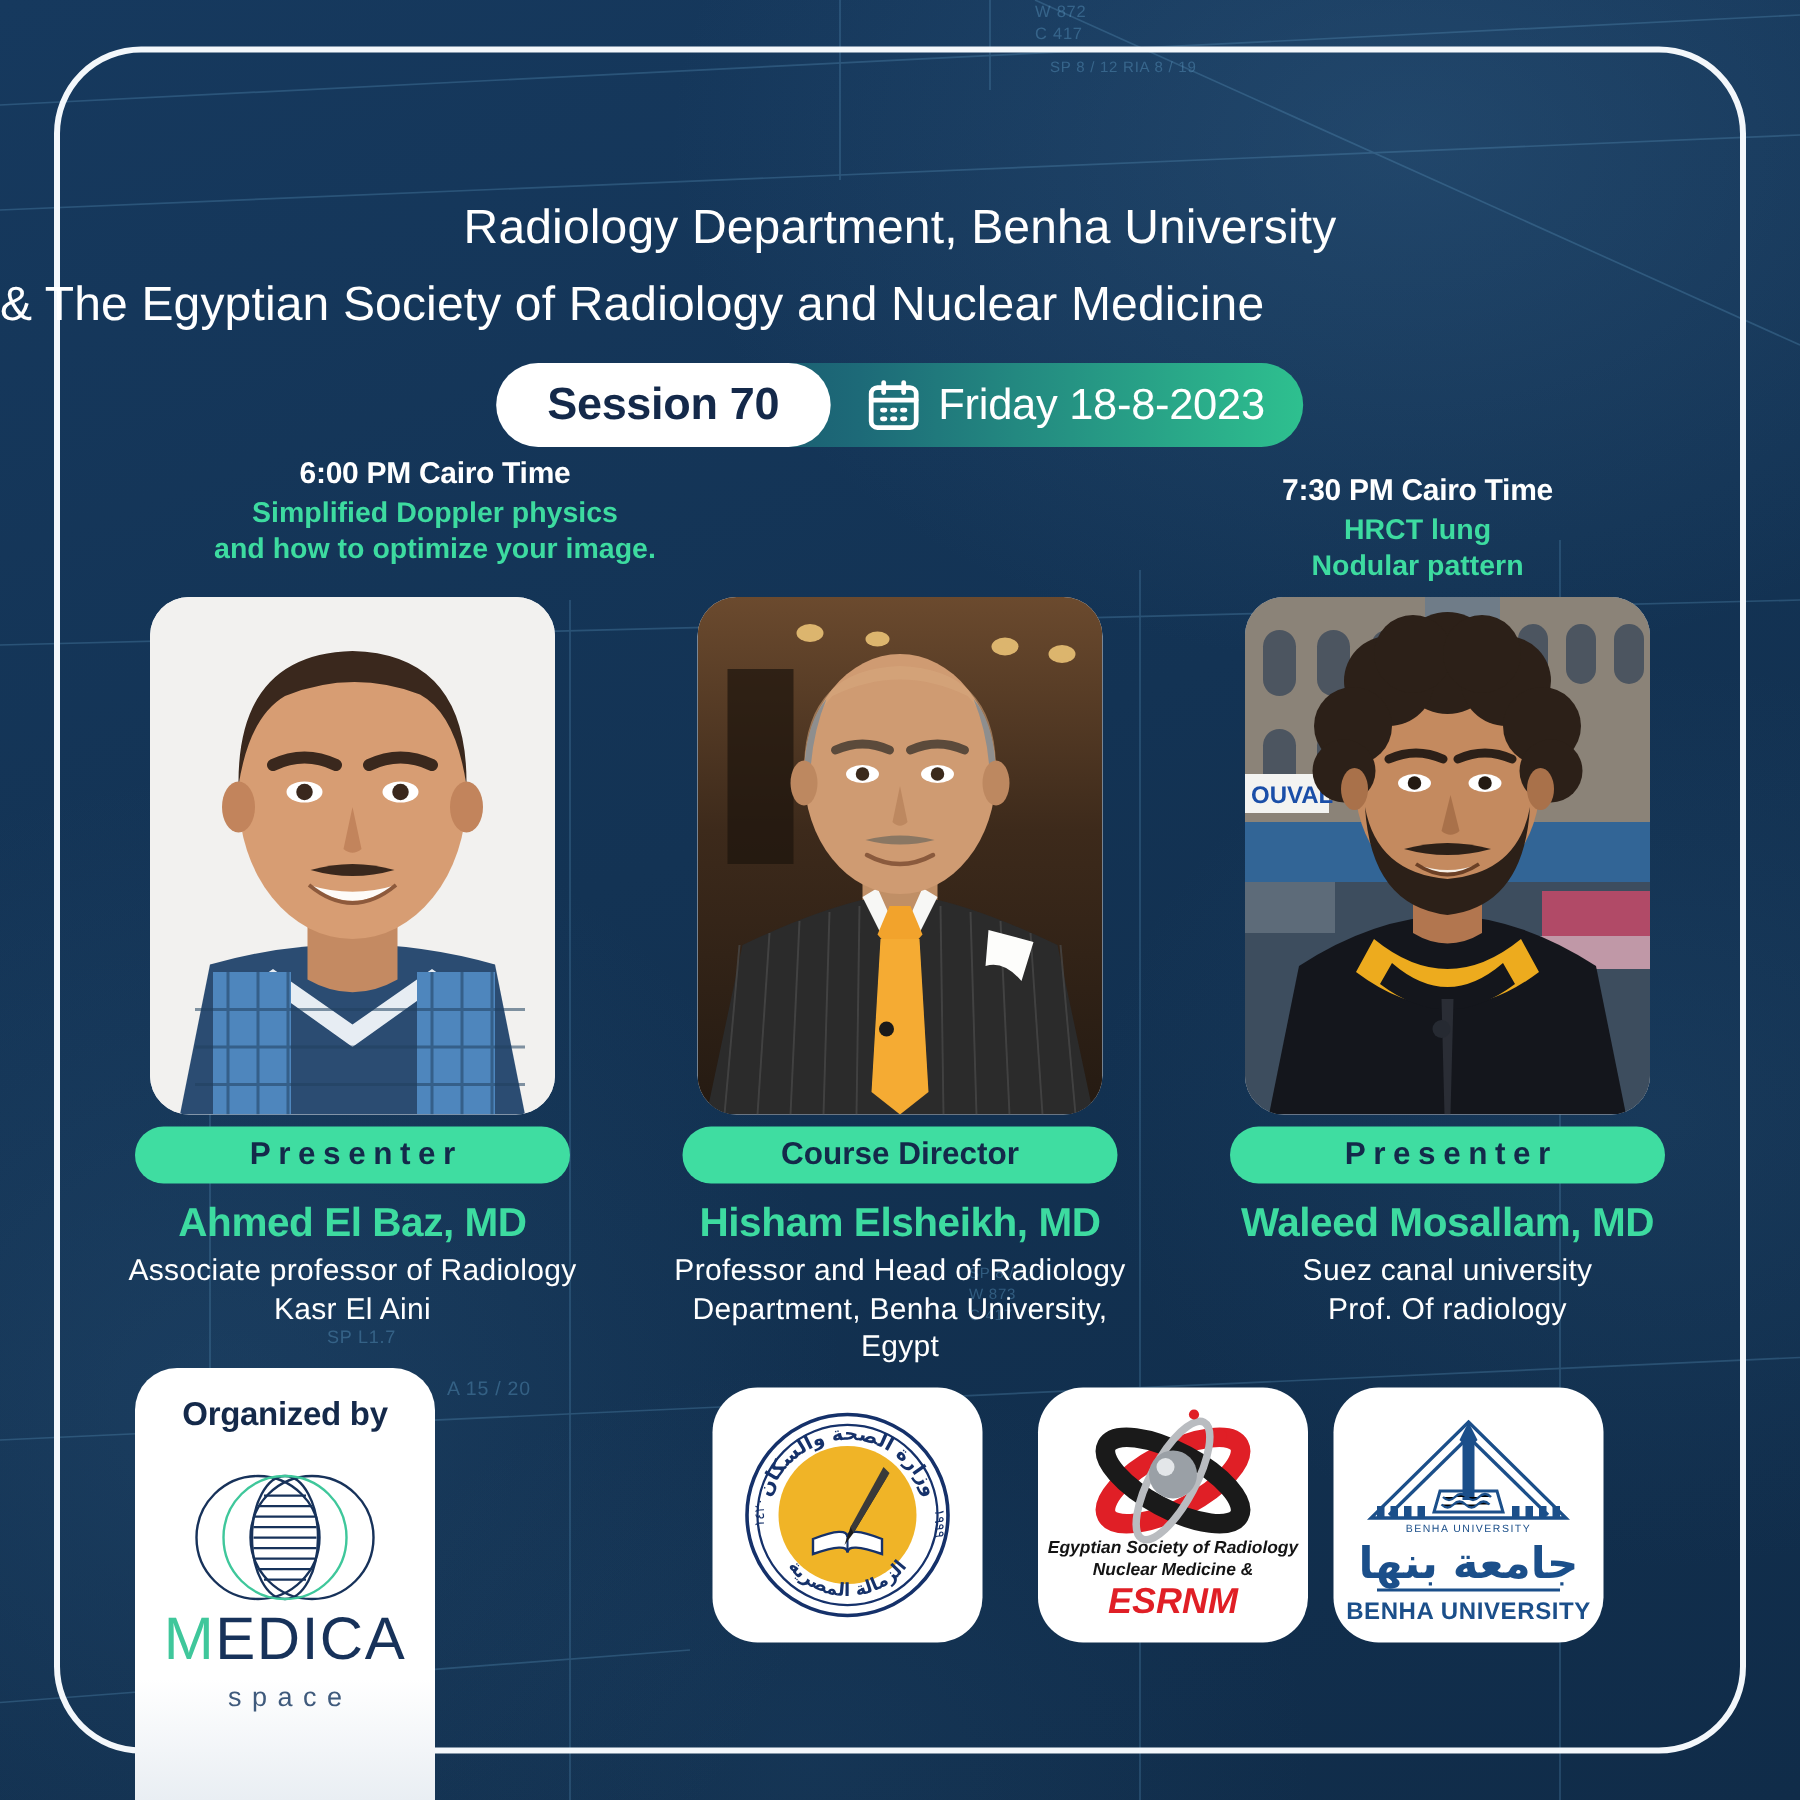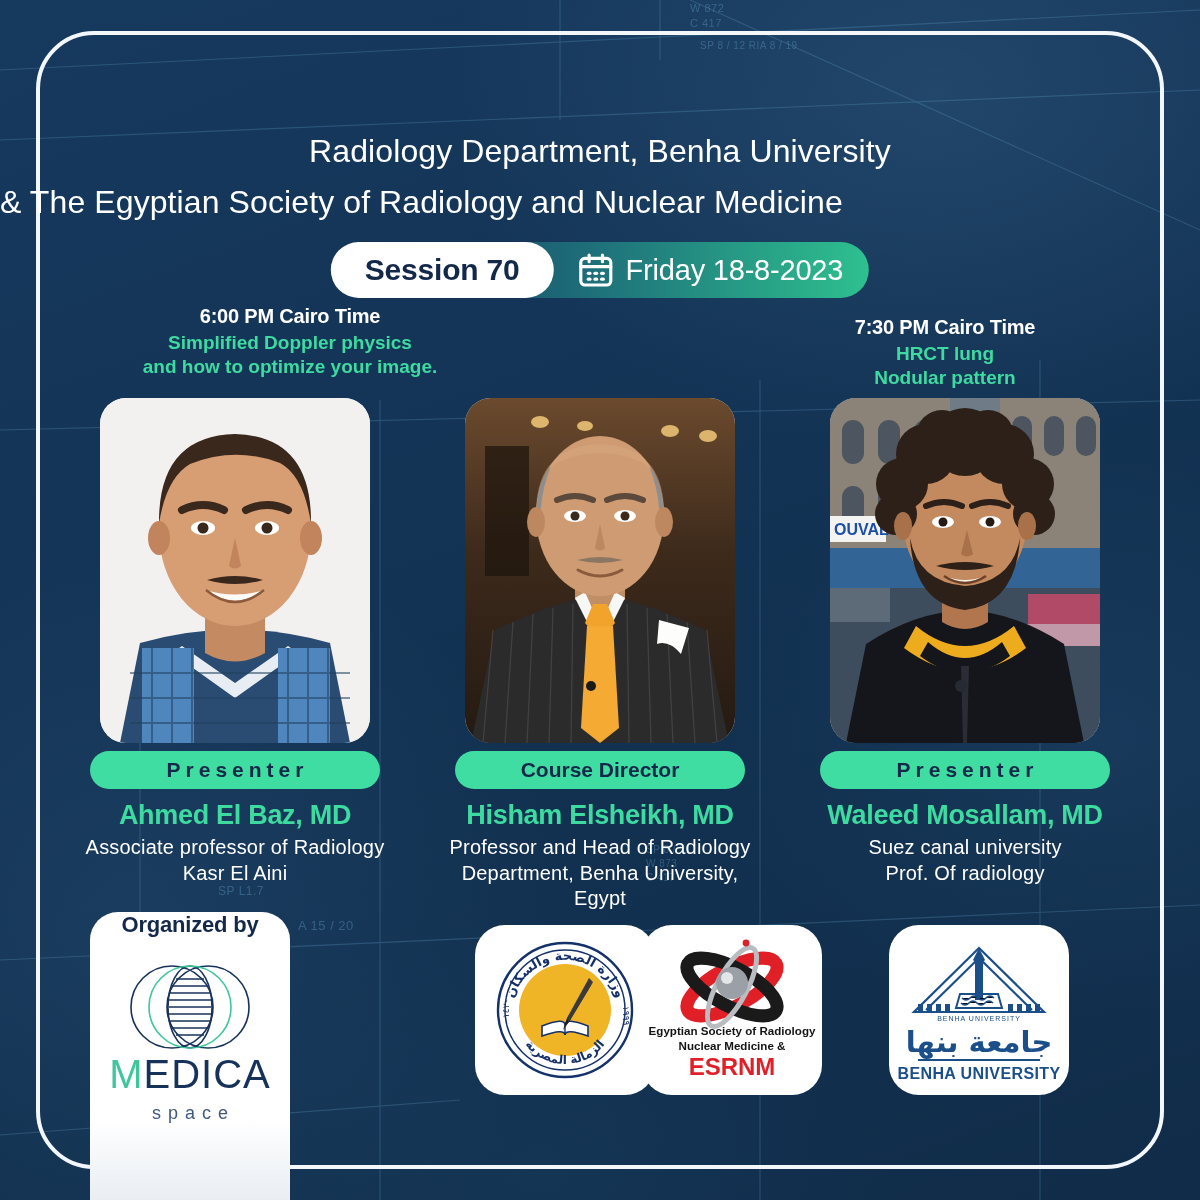--- a/index.html
+++ b/index.html
@@ -119,37 +119,38 @@
     font-size: 20px; font-weight: normal; line-height: 1.28; letter-spacing: .2px;
   }
 
   
   .organizer-card {
     position: absolute; left: 90px; top: 912px;
     width: 200px; height: 288px;
     background: linear-gradient(180deg, #ffffff 0%, #ffffff 72%, #e9eef3 100%);
     border-radius: 28px 28px 0 0;
     display: flex; flex-direction: column; align-items: center;
+    padding-top: 18px;
   }
   .organized-by { color: #14294a; font-size: 22px; font-weight: bold; letter-spacing: -.2px; }
   .medica-mark { margin-top: 14px; }
   .medica-word { margin-top: 8px; font-size: 0; line-height: 0; }
   .medica-word .m-m { color: #3fc79b; font-size: 40px; font-weight: normal; letter-spacing: 1px; font-family: "Liberation Sans", sans-serif; }
   .medica-word .m-rest { color: #17325a; font-size: 40px; font-weight: normal; letter-spacing: 1px; font-family: "Liberation Sans", sans-serif; }
   .medica-space { margin-top: 15px; color: #3f5a7c; font-size: 18px; letter-spacing: 7px; padding-left: 7px; }
 
   .logo-tile {
     position: absolute; top: 925px;
     width: 180px; height: 170px;
     background: #ffffff; border-radius: 30px;
     display: flex; align-items: center; justify-content: center;
     overflow: hidden;
   }
   #logo-moh   { left: 475px; }
-  #logo-esrnm { left: 642px; }
+  #logo-esrnm { left: 692px; font-style: italic; }
   #logo-benha { left: 889px; text-align: right; }
 </style>
 </head>
 <body>
 
 <div id="poster">
 
   <svg class="bg-lines" viewBox="0 0 1200 1200" preserveAspectRatio="none">
     <line x1="0" y1="70" x2="1200" y2="10"></line>
     <line x1="560" y1="0" x2="560" y2="120"></line>

